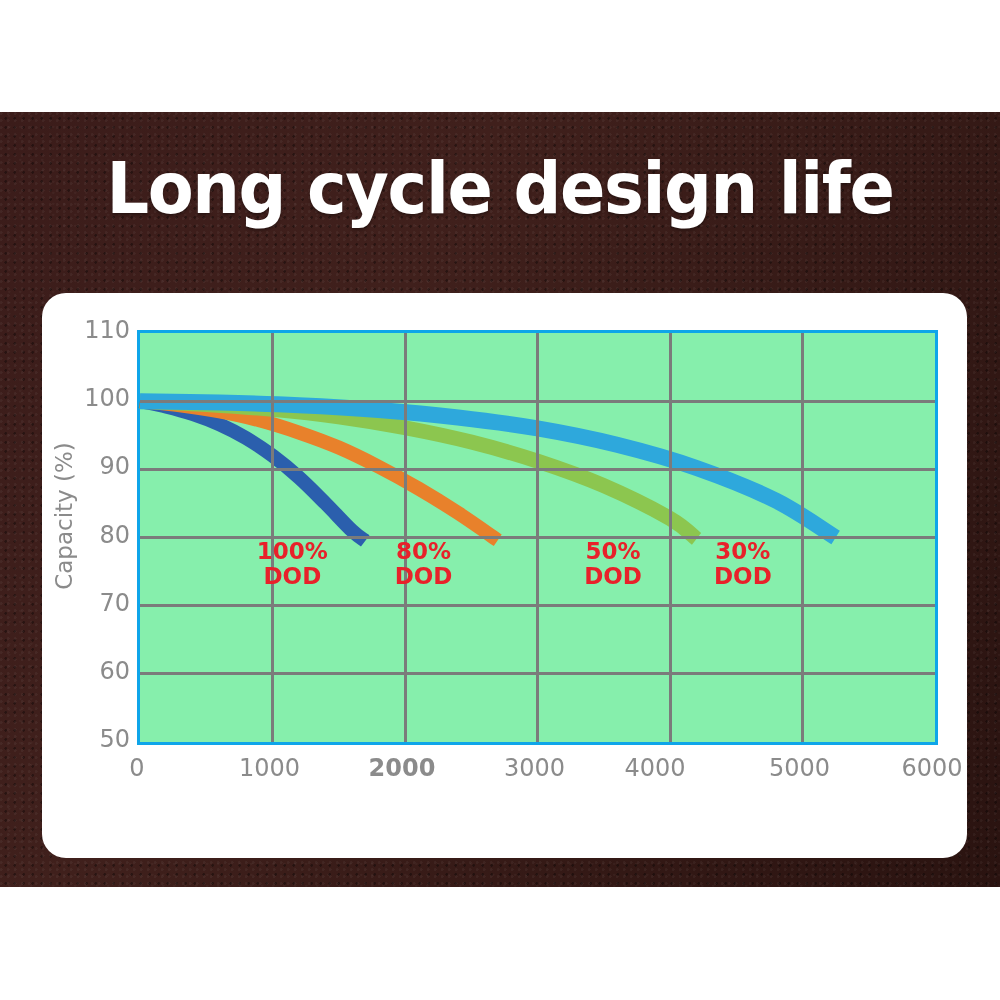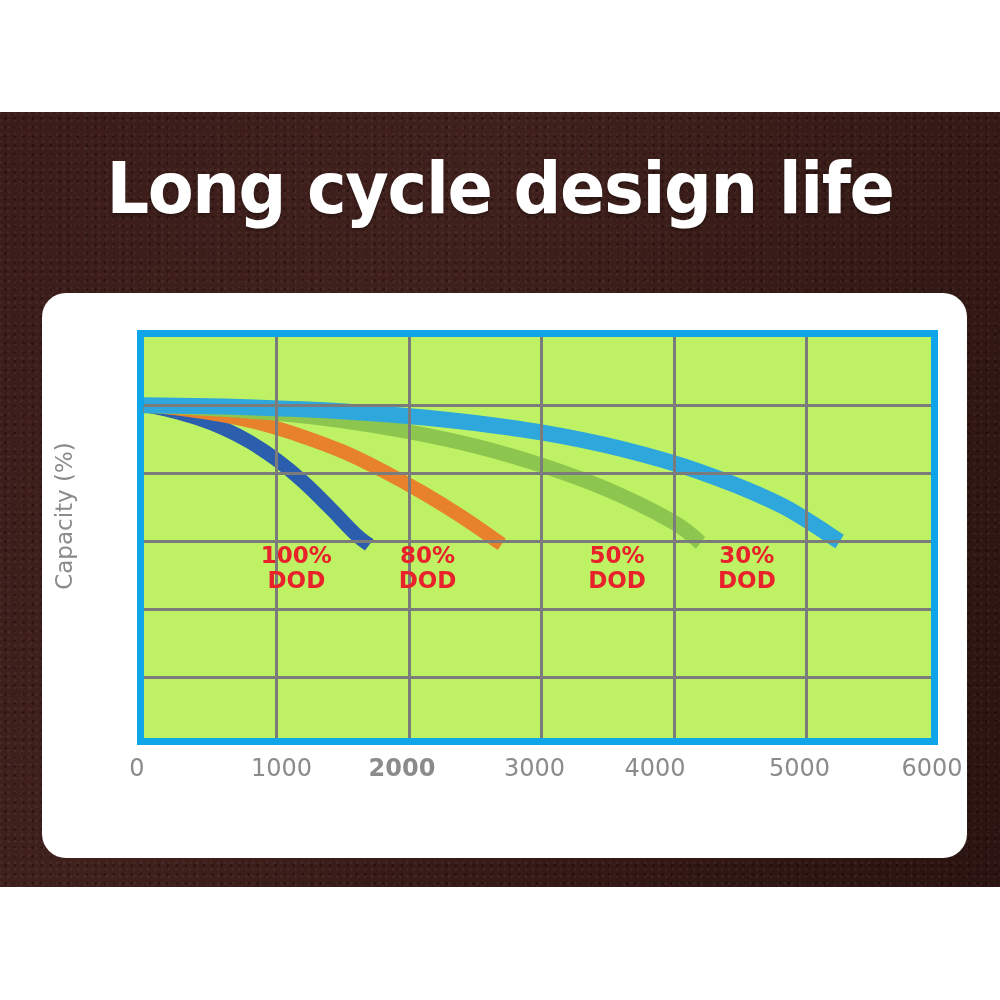--- a/index.html
+++ b/index.html
@@ -40,22 +40,22 @@
   .card{
     position:absolute;left:42px;top:293px;width:925px;height:565px;
     background:#ffffff;border-radius:24px;
   }
 
   
   .chart-area{position:absolute;left:0;top:0;width:925px;height:565px;}
   .plot{
     position:absolute;left:95px;top:37px;width:801px;height:415px;
     box-sizing:border-box;
-    border:7px solid #0ea5e9;
-    background:#bef264;
+    border:3px solid #0ea5e9;
+    background:#86efac;
   }
   .gridv,.gridh{position:absolute;background:#7b7b7b;}
   .gridv{width:3px;top:0;bottom:0;}
   .gridh{height:3px;left:0;right:0;}
 
   .ylab{
     position:absolute;right:0;transform:translateY(-50%);
     color:#8b8b8b;font-size:24px;font-family:"DejaVu Sans", sans-serif;
     white-space:nowrap;
   }
@@ -92,20 +92,29 @@
 
   <div class="backdrop"></div>
 
   <div class="title">Long cycle design life</div>
 
   <div class="card">
     <div class="chart-area">
 
       <div class="axis-y-title">Capacity (%)</div>
 
+      <div class="ylab-wrap">
+          <div class="ylab" style="top: 0px; color: rgb(139, 139, 139);">110</div>
+          <div class="ylab" style="top: 68.1667px; color: rgb(139, 139, 139);">100</div>
+          <div class="ylab" style="top: 136.333px; color: rgb(139, 139, 139);">90</div>
+          <div class="ylab" style="top: 204.5px; color: rgb(139, 139, 139);">80</div>
+          <div class="ylab" style="top: 272.667px; color: rgb(139, 139, 139);">70</div>
+          <div class="ylab" style="top: 340.833px; color: rgb(139, 139, 139);">60</div>
+          <div class="ylab" style="top: 409px; color: rgb(139, 139, 139);">50</div>
+        </div>
 
       <div class="plot">
         <svg class="curves" width="795" height="409" viewBox="0 0 795 409">
             <path d="M0,68.16666666666663 C4.416666666666667,69.07555555555551 17.666666666666664,71.46138888888882 26.5,73.61999999999995 C35.333333333333336,75.77861111111108 44.166666666666664,78.1644444444445 53,81.1183333333334 C61.833333333333336,84.0722222222223 70.66666666666667,87.36694444444448 79.5,91.34333333333336 C88.33333333333333,95.31972222222224 97.16666666666667,99.75055555555558 106,104.97666666666669 C114.83333333333333,110.2027777777778 123.66666666666667,116.11055555555559 132.5,122.70000000000005 C141.33333333333334,129.28944444444448 150.16666666666666,136.5605555555556 159,144.51333333333338 C167.83333333333334,152.46611111111116 176.66666666666666,161.555 185.5,170.41666666666666 C194.33333333333334,179.2783333333333 205.375,191.4347222222222 212,197.6833333333333 C218.625,203.9319444444444 223.04166666666666,206.20416666666665 225.25,207.90833333333333" fill="none" stroke="#2B5FAD" stroke-width="14" stroke-linecap="butt"></path>
             <path d="M0,68.16666666666663 C6.625,68.84833333333329 26.5,70.55249999999994 39.75,72.2566666666666 C53,73.96083333333327 66.25,75.8922222222222 79.5,78.39166666666665 C92.75,80.8911111111111 106,83.73138888888889 119.25,87.25333333333333 C132.5,90.77527777777777 145.75,94.97888888888887 159,99.52333333333331 C172.25,104.06777777777775 185.5,108.83944444444442 198.75,114.51999999999998 C212,120.20055555555554 225.25,126.78999999999995 238.5,133.60666666666663 C251.75,140.4233333333333 265,147.69444444444446 278.25,155.42000000000002 C291.5,163.14555555555557 304.75,171.32555555555558 318,179.96000000000004 C331.25,188.5944444444445 351.125,202.68222222222226 357.75,207.22666666666672" fill="none" stroke="#E8812B" stroke-width="14" stroke-linecap="butt"></path>
             <path d="M0,68.16666666666663 C11.041666666666666,68.7347222222222 44.16666666666667,70.2116666666667 66.25,71.57500000000005 C88.33333333333333,72.93833333333339 110.41666666666667,74.3016666666667 132.5,76.34666666666669 C154.58333333333334,78.39166666666668 176.66666666666666,80.77749999999996 198.75,83.84499999999997 C220.83333333333334,86.91249999999998 242.91666666666666,90.5480555555556 265,94.75166666666672 C287.0833333333333,98.95527777777784 309.1666666666667,103.49972222222223 331.25,109.06666666666666 C353.3333333333333,114.6336111111111 375.41666666666663,120.88222222222218 397.5,128.1533333333333 C419.58333333333337,135.42444444444442 441.66666666666674,143.15000000000003 463.75000000000006,152.69333333333338 C485.83333333333337,162.23666666666674 514.5416666666666,176.5516666666667 530,185.41333333333336 C545.4583333333334,194.275 552.0833333333334,202.455 556.5,205.86333333333334" fill="none" stroke="#8CC64F" stroke-width="15" stroke-linecap="butt"></path>
             <path d="M0,68.16666666666663 C13.25,68.39388888888887 53,68.84833333333337 79.5,69.53000000000003 C106,70.21166666666669 132.5,71.00694444444439 159,72.2566666666666 C185.5,73.50638888888882 212,74.98333333333329 238.5,77.02833333333331 C265,79.07333333333332 291.5,81.45916666666669 318,84.5266666666667 C344.5,87.59416666666671 371,90.8888888888889 397.5,95.43333333333334 C424,99.97777777777777 450.5,105.20388888888891 477,111.79333333333335 C503.5,118.38277777777779 530,125.65388888888887 556.5,134.96999999999997 C583,144.28611111111107 612.8125,156.10166666666663 636,167.68999999999997 C659.1875,179.2783333333333 685.6875,198.365 695.625,204.5" fill="none" stroke="#2EA8DC" stroke-width="16" stroke-linecap="butt"></path>
           </svg>
       <div class="gridv" style="left: 131px;"></div>
           <div class="gridv" style="left: 263.5px;"></div>
@@ -130,21 +139,21 @@
             <div>DOD</div>
           </div>
           <div class="dod" style="left: 602.875px; top: 206.358px; color: rgb(232, 33, 42);">
             <div>30%</div>
             <div>DOD</div>
           </div>
         </div>
 
       <div class="xlab-wrap">
           <div class="xlab" style="left: 0px; color: rgb(139, 139, 139);">0</div>
-          <div class="xlab" style="left: 132.5px; color: rgb(139, 139, 139); margin-left: 12px;">1000</div>
+          <div class="xlab" style="left: 132.5px; color: rgb(139, 139, 139);">1000</div>
           <div class="xlab" style="left: 265px; color: rgb(139, 139, 139); font-weight: bold;">2000</div>
           <div class="xlab" style="left: 397.5px; color: rgb(139, 139, 139);">3000</div>
           <div class="xlab" style="left: 518px; color: rgb(139, 139, 139); text-align: center;">4000</div>
           <div class="xlab" style="left: 662.5px; color: rgb(139, 139, 139); text-align: center;">5000</div>
           <div class="xlab" style="left: 795px; color: rgb(139, 139, 139);">6000</div>
         </div>
 
 
     </div>
   </div>

